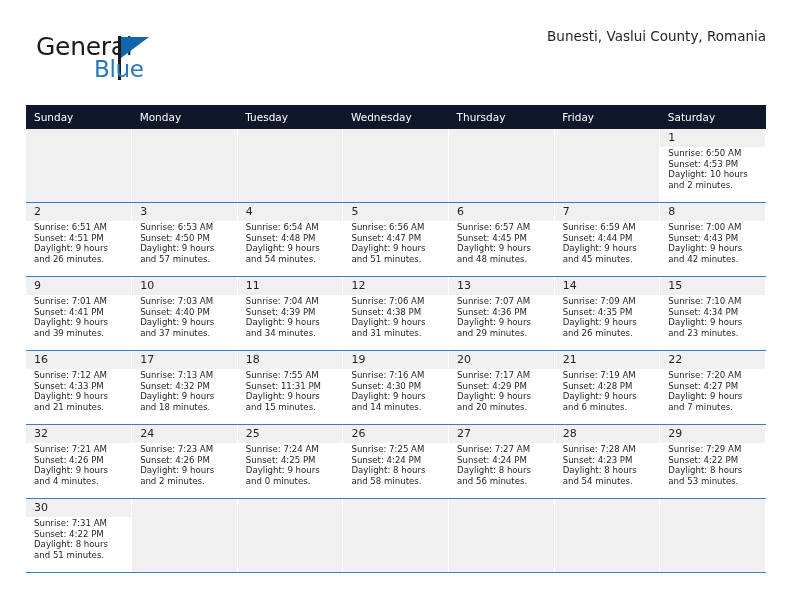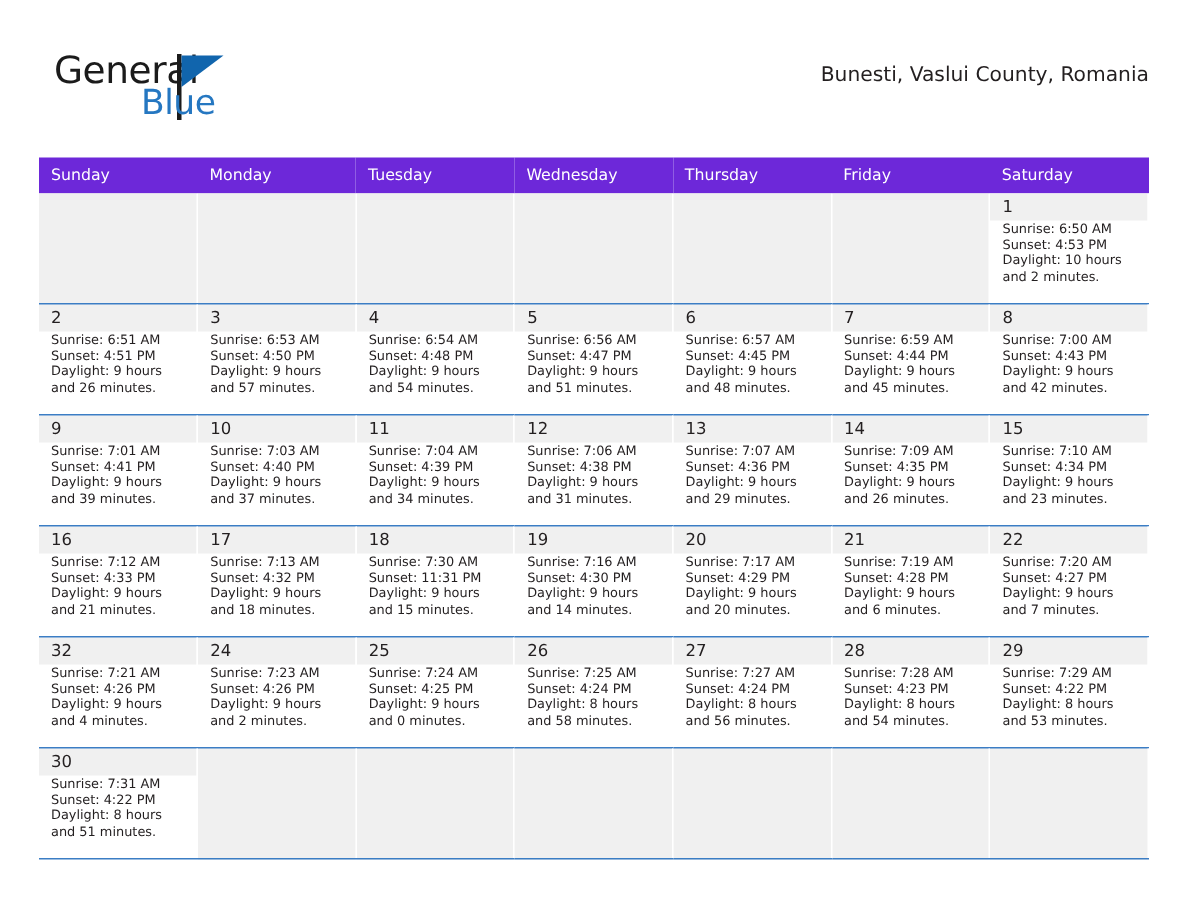--- a/index.html
+++ b/index.html
@@ -81,39 +81,39 @@
     text-align: right;
   }
   .cal-title {
     font-size: 28px;
     font-weight: 400;
     color: #231f20;
     line-height: 34px;
     font-family: "DejaVu Sans", sans-serif;
   }
   .cal-subtitle {
-    margin-top: 14px;
+    margin-top: 0;
     font-size: 13.5px;
     font-weight: 400;
     color: #231f20;
     line-height: 17px;
     font-family: "DejaVu Sans", sans-serif;
   }
 
   
   .calendar {
     position: absolute;
     left: 26px;
     top: 105px;
     width: 740px;
     border-collapse: collapse;
     table-layout: fixed;
   }
   .calendar th {
-    background: #6d28d9;
+    background: #0f172a;
     color: #ffffff;
     font-size: 10.5px;
     font-weight: 400;
     text-align: left;
     padding: 6px 0 6px 8px;
     height: 12px;
     font-family: "DejaVu Sans", sans-serif;
   }
   .calendar td {
     vertical-align: top;
@@ -407,21 +407,21 @@
                 <div>Sunset: 4:32 PM</div>
                 <div>Daylight: 9 hours</div>
                 <div>and 18 minutes.</div>
               </div>
             </div>
           </td>
           <td>
             <div class="cell-inner">
               <span class="daynum">18</span>
               <div class="details">
-                <div>Sunrise: 7:30 AM</div>
+                <div>Sunrise: 7:55 AM</div>
                 <div>Sunset: 11:31 PM</div>
                 <div>Daylight: 9 hours</div>
                 <div>and 15 minutes.</div>
               </div>
             </div>
           </td>
           <td>
             <div class="cell-inner">
               <span class="daynum">19</span>
               <div class="details">

